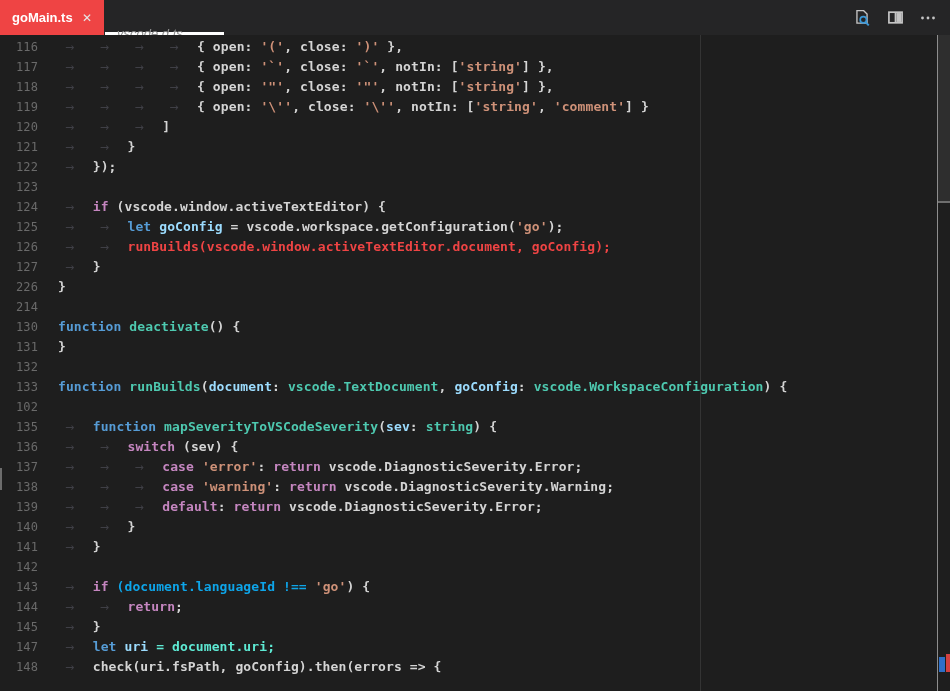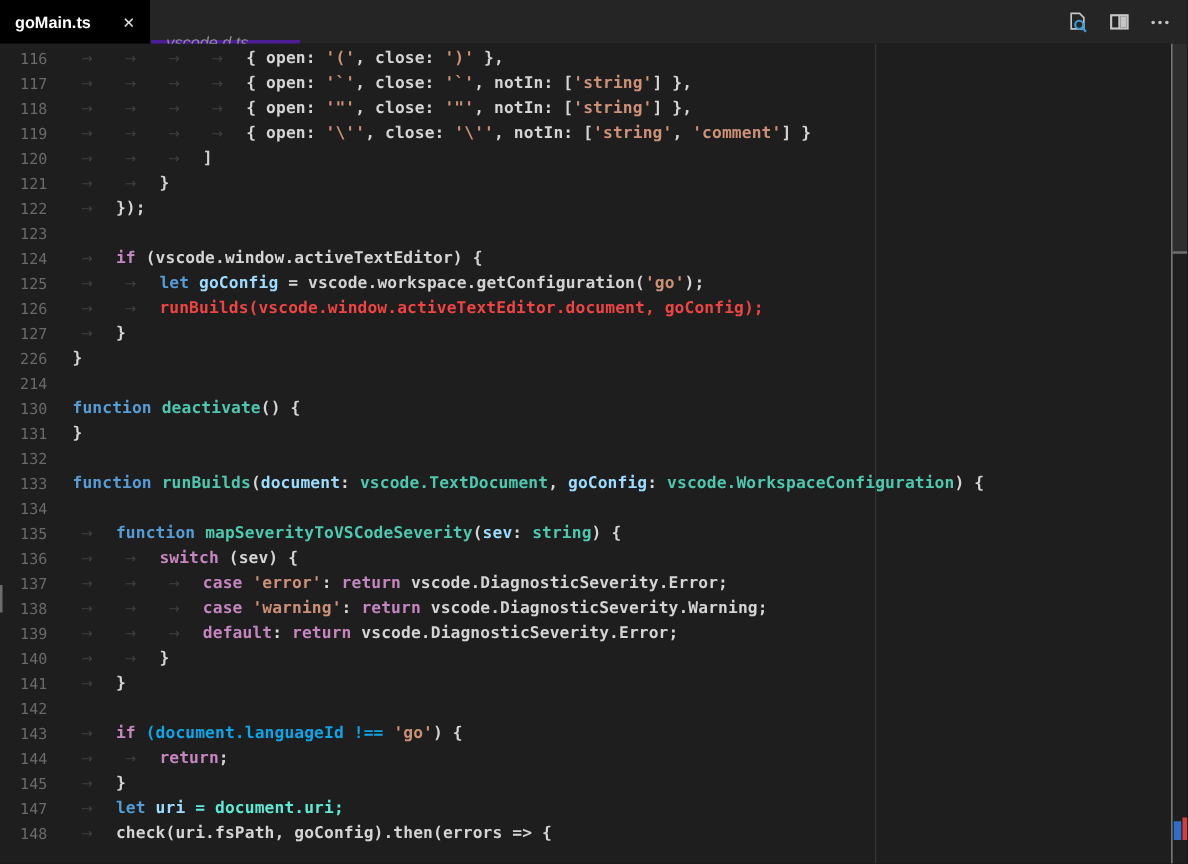--- a/index.html
+++ b/index.html
@@ -5,23 +5,23 @@
   * { margin:0; padding:0; box-sizing:border-box; }
   html,body { background:#171717; }
   .window {
     position:relative; width:950px; height:691px; overflow:hidden;
     background:#1e1e1e; font-family:"DejaVu Sans Mono", monospace;
   }
   
   .tabbar { position:absolute; top:0; left:0; right:0; height:35px;
     background:#252526; display:flex; align-items:stretch; }
   .tab { display:flex; align-items:center; padding:0 12px; cursor:pointer; }
-  .tab.active { background:#000000; width:120px; }
+  .tab.active { background:#ef4444; width:104px; }
   .tab.active .tab-label { color:#ffffff; font-weight:bold; }
-  .tab.preview { background:#4c1d95; width:119px; margin-left:1px;margin-top:32px; }
+  .tab.preview { background:#ffffff; width:119px; margin-left:1px;margin-top:32px; }
   .tab.preview .tab-label { color:#8f8f8f; font-style:italic; }
   .tab-label { font-family:"Liberation Sans", sans-serif; font-size:13px; white-space:nowrap; }
   .tab-close { margin-left:auto; color:#e6e6e6; font-size:12px; font-weight:bold;
     font-family:"DejaVu Sans", sans-serif; cursor:pointer; line-height:1; }
   .tab-actions { margin-left:auto; display:flex; align-items:center; gap:15px; padding-right:13px; }
   .icon-btn { width:18px; height:18px; display:flex; align-items:center; justify-content:center; cursor:pointer; }
   
   .editor { position:absolute; top:35px; left:0; right:0; bottom:0; background:#1e1e1e; }
   .code { position:absolute; top:2px; left:0; right:0; }
   .code-line { display:flex; height:20px; line-height:20px; font-size:13px;
@@ -93,21 +93,21 @@
         <div class="code-line"><div class="gutter">124</div><div class="content"><span class="indent">→</span><span style="color: rgb(197, 134, 192);">if</span><span style="color: rgb(212, 212, 212);"> (vscode.window.activeTextEditor) {</span></div></div>
         <div class="code-line"><div class="gutter">125</div><div class="content"><span class="indent">→</span><span class="indent">→</span><span style="color: rgb(86, 156, 214);">let</span><span style="color: rgb(212, 212, 212);"> </span><span style="color: rgb(156, 220, 254);">goConfig</span><span style="color: rgb(212, 212, 212);"> = vscode.workspace.getConfiguration(</span><span style="color: rgb(206, 145, 120);">'go'</span><span style="color: rgb(212, 212, 212);">);</span></div></div>
         <div class="code-line"><div class="gutter">126</div><div class="content"><span class="indent">→</span><span class="indent">→</span><span style="color: #ef4444;">runBuilds(vscode.window.activeTextEditor.document, goConfig);</span></div></div>
         <div class="code-line"><div class="gutter">127</div><div class="content"><span class="indent">→</span><span style="color: rgb(212, 212, 212);">}</span></div></div>
         <div class="code-line"><div class="gutter">226</div><div class="content"><span style="color: rgb(212, 212, 212);">}</span></div></div>
         <div class="code-line"><div class="gutter">214</div><div class="content"></div></div>
         <div class="code-line"><div class="gutter">130</div><div class="content"><span style="color: rgb(86, 156, 214);">function</span><span style="color: rgb(212, 212, 212);"> </span><span style="color: rgb(78, 201, 176);">deactivate</span><span style="color: rgb(212, 212, 212);">() {</span></div></div>
         <div class="code-line"><div class="gutter">131</div><div class="content"><span style="color: rgb(212, 212, 212);">}</span></div></div>
         <div class="code-line"><div class="gutter">132</div><div class="content"></div></div>
         <div class="code-line"><div class="gutter">133</div><div class="content"><span style="color: rgb(86, 156, 214);">function</span><span style="color: rgb(212, 212, 212);"> </span><span style="color: rgb(78, 201, 176);">runBuilds</span><span style="color: rgb(212, 212, 212);">(</span><span style="color: rgb(156, 220, 254);">document</span><span style="color: rgb(212, 212, 212);">: </span><span style="color: rgb(78, 201, 176);">vscode.TextDocument</span><span style="color: rgb(212, 212, 212);">, </span><span style="color: rgb(156, 220, 254);">goConfig</span><span style="color: rgb(212, 212, 212);">: </span><span style="color: rgb(78, 201, 176);">vscode.WorkspaceConfiguration</span><span style="color: rgb(212, 212, 212);">) {</span></div></div>
-        <div class="code-line"><div class="gutter">134</div><div class="content"></div></div>
+        <div class="code-line"><div class="gutter">102</div><div class="content"></div></div>
         <div class="code-line"><div class="gutter">135</div><div class="content"><span class="indent">→</span><span style="color: rgb(86, 156, 214);">function</span><span style="color: rgb(212, 212, 212);"> </span><span style="color: rgb(78, 201, 176);">mapSeverityToVSCodeSeverity</span><span style="color: rgb(212, 212, 212);">(</span><span style="color: rgb(156, 220, 254);">sev</span><span style="color: rgb(212, 212, 212);">: </span><span style="color: rgb(78, 201, 176);">string</span><span style="color: rgb(212, 212, 212);">) {</span></div></div>
         <div class="code-line"><div class="gutter">136</div><div class="content"><span class="indent">→</span><span class="indent">→</span><span style="color: rgb(197, 134, 192);">switch</span><span style="color: rgb(212, 212, 212);"> (sev) {</span></div></div>
         <div class="code-line"><div class="gutter">137</div><div class="content"><span class="indent">→</span><span class="indent">→</span><span class="indent">→</span><span style="color: rgb(197, 134, 192);">case</span><span style="color: rgb(212, 212, 212);"> </span><span style="color: rgb(206, 145, 120);">'error'</span><span style="color: rgb(212, 212, 212);">: </span><span style="color: rgb(197, 134, 192);">return</span><span style="color: rgb(212, 212, 212);"> vscode.DiagnosticSeverity.Error;</span></div></div>
         <div class="code-line"><div class="gutter">138</div><div class="content"><span class="indent">→</span><span class="indent">→</span><span class="indent">→</span><span style="color: rgb(197, 134, 192);">case</span><span style="color: rgb(212, 212, 212);"> </span><span style="color: rgb(206, 145, 120);">'warning'</span><span style="color: rgb(212, 212, 212);">: </span><span style="color: rgb(197, 134, 192);">return</span><span style="color: rgb(212, 212, 212);"> vscode.DiagnosticSeverity.Warning;</span></div></div>
         <div class="code-line"><div class="gutter">139</div><div class="content"><span class="indent">→</span><span class="indent">→</span><span class="indent">→</span><span style="color: rgb(197, 134, 192);">default</span><span style="color: rgb(212, 212, 212);">: </span><span style="color: rgb(197, 134, 192);">return</span><span style="color: rgb(212, 212, 212);"> vscode.DiagnosticSeverity.Error;</span></div></div>
         <div class="code-line"><div class="gutter">140</div><div class="content"><span class="indent">→</span><span class="indent">→</span><span style="color: rgb(212, 212, 212);">}</span></div></div>
         <div class="code-line"><div class="gutter">141</div><div class="content"><span class="indent">→</span><span style="color: rgb(212, 212, 212);">}</span></div></div>
         <div class="code-line"><div class="gutter">142</div><div class="content"></div></div>
         <div class="code-line"><div class="gutter">143</div><div class="content"><span class="indent">→</span><span style="color: rgb(197, 134, 192);">if</span><span style="color: #0ea5e9;"> (document.languageId !== </span><span style="color: rgb(206, 145, 120);">'go'</span><span style="color: rgb(212, 212, 212);">) {</span></div></div>
         <div class="code-line"><div class="gutter">144</div><div class="content"><span class="indent">→</span><span class="indent">→</span><span style="color: rgb(197, 134, 192);">return</span><span style="color: rgb(212, 212, 212);">;</span></div></div>

